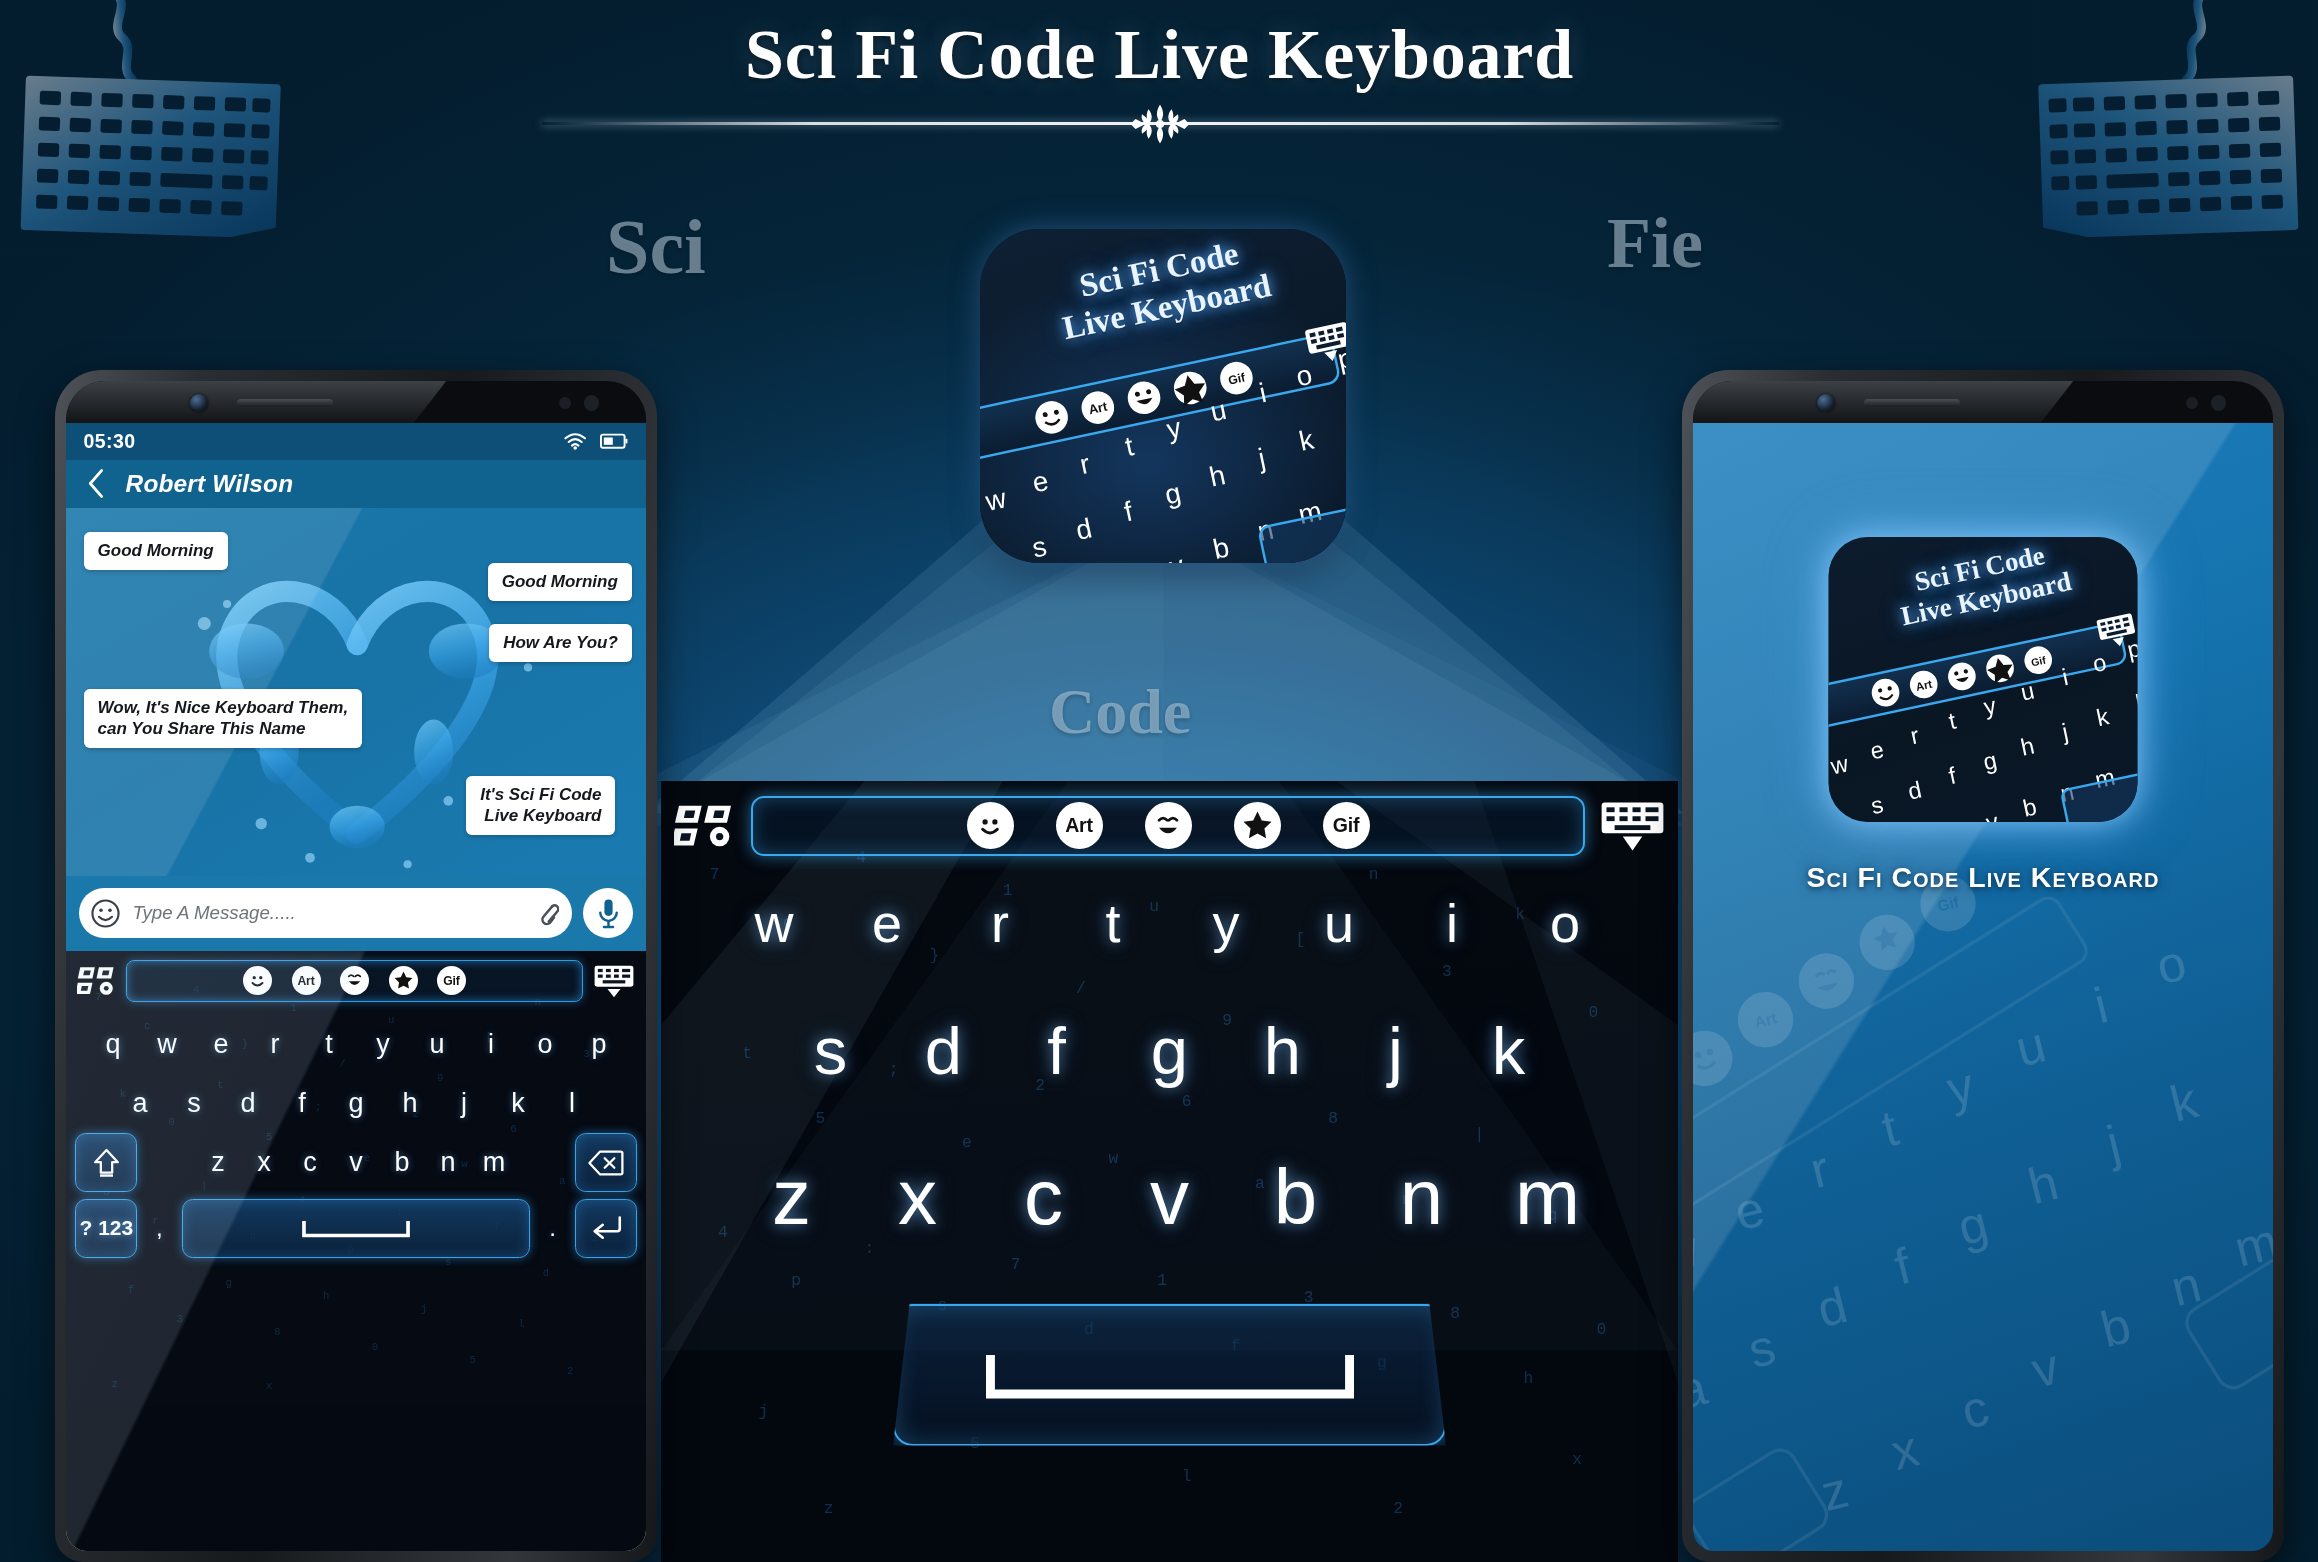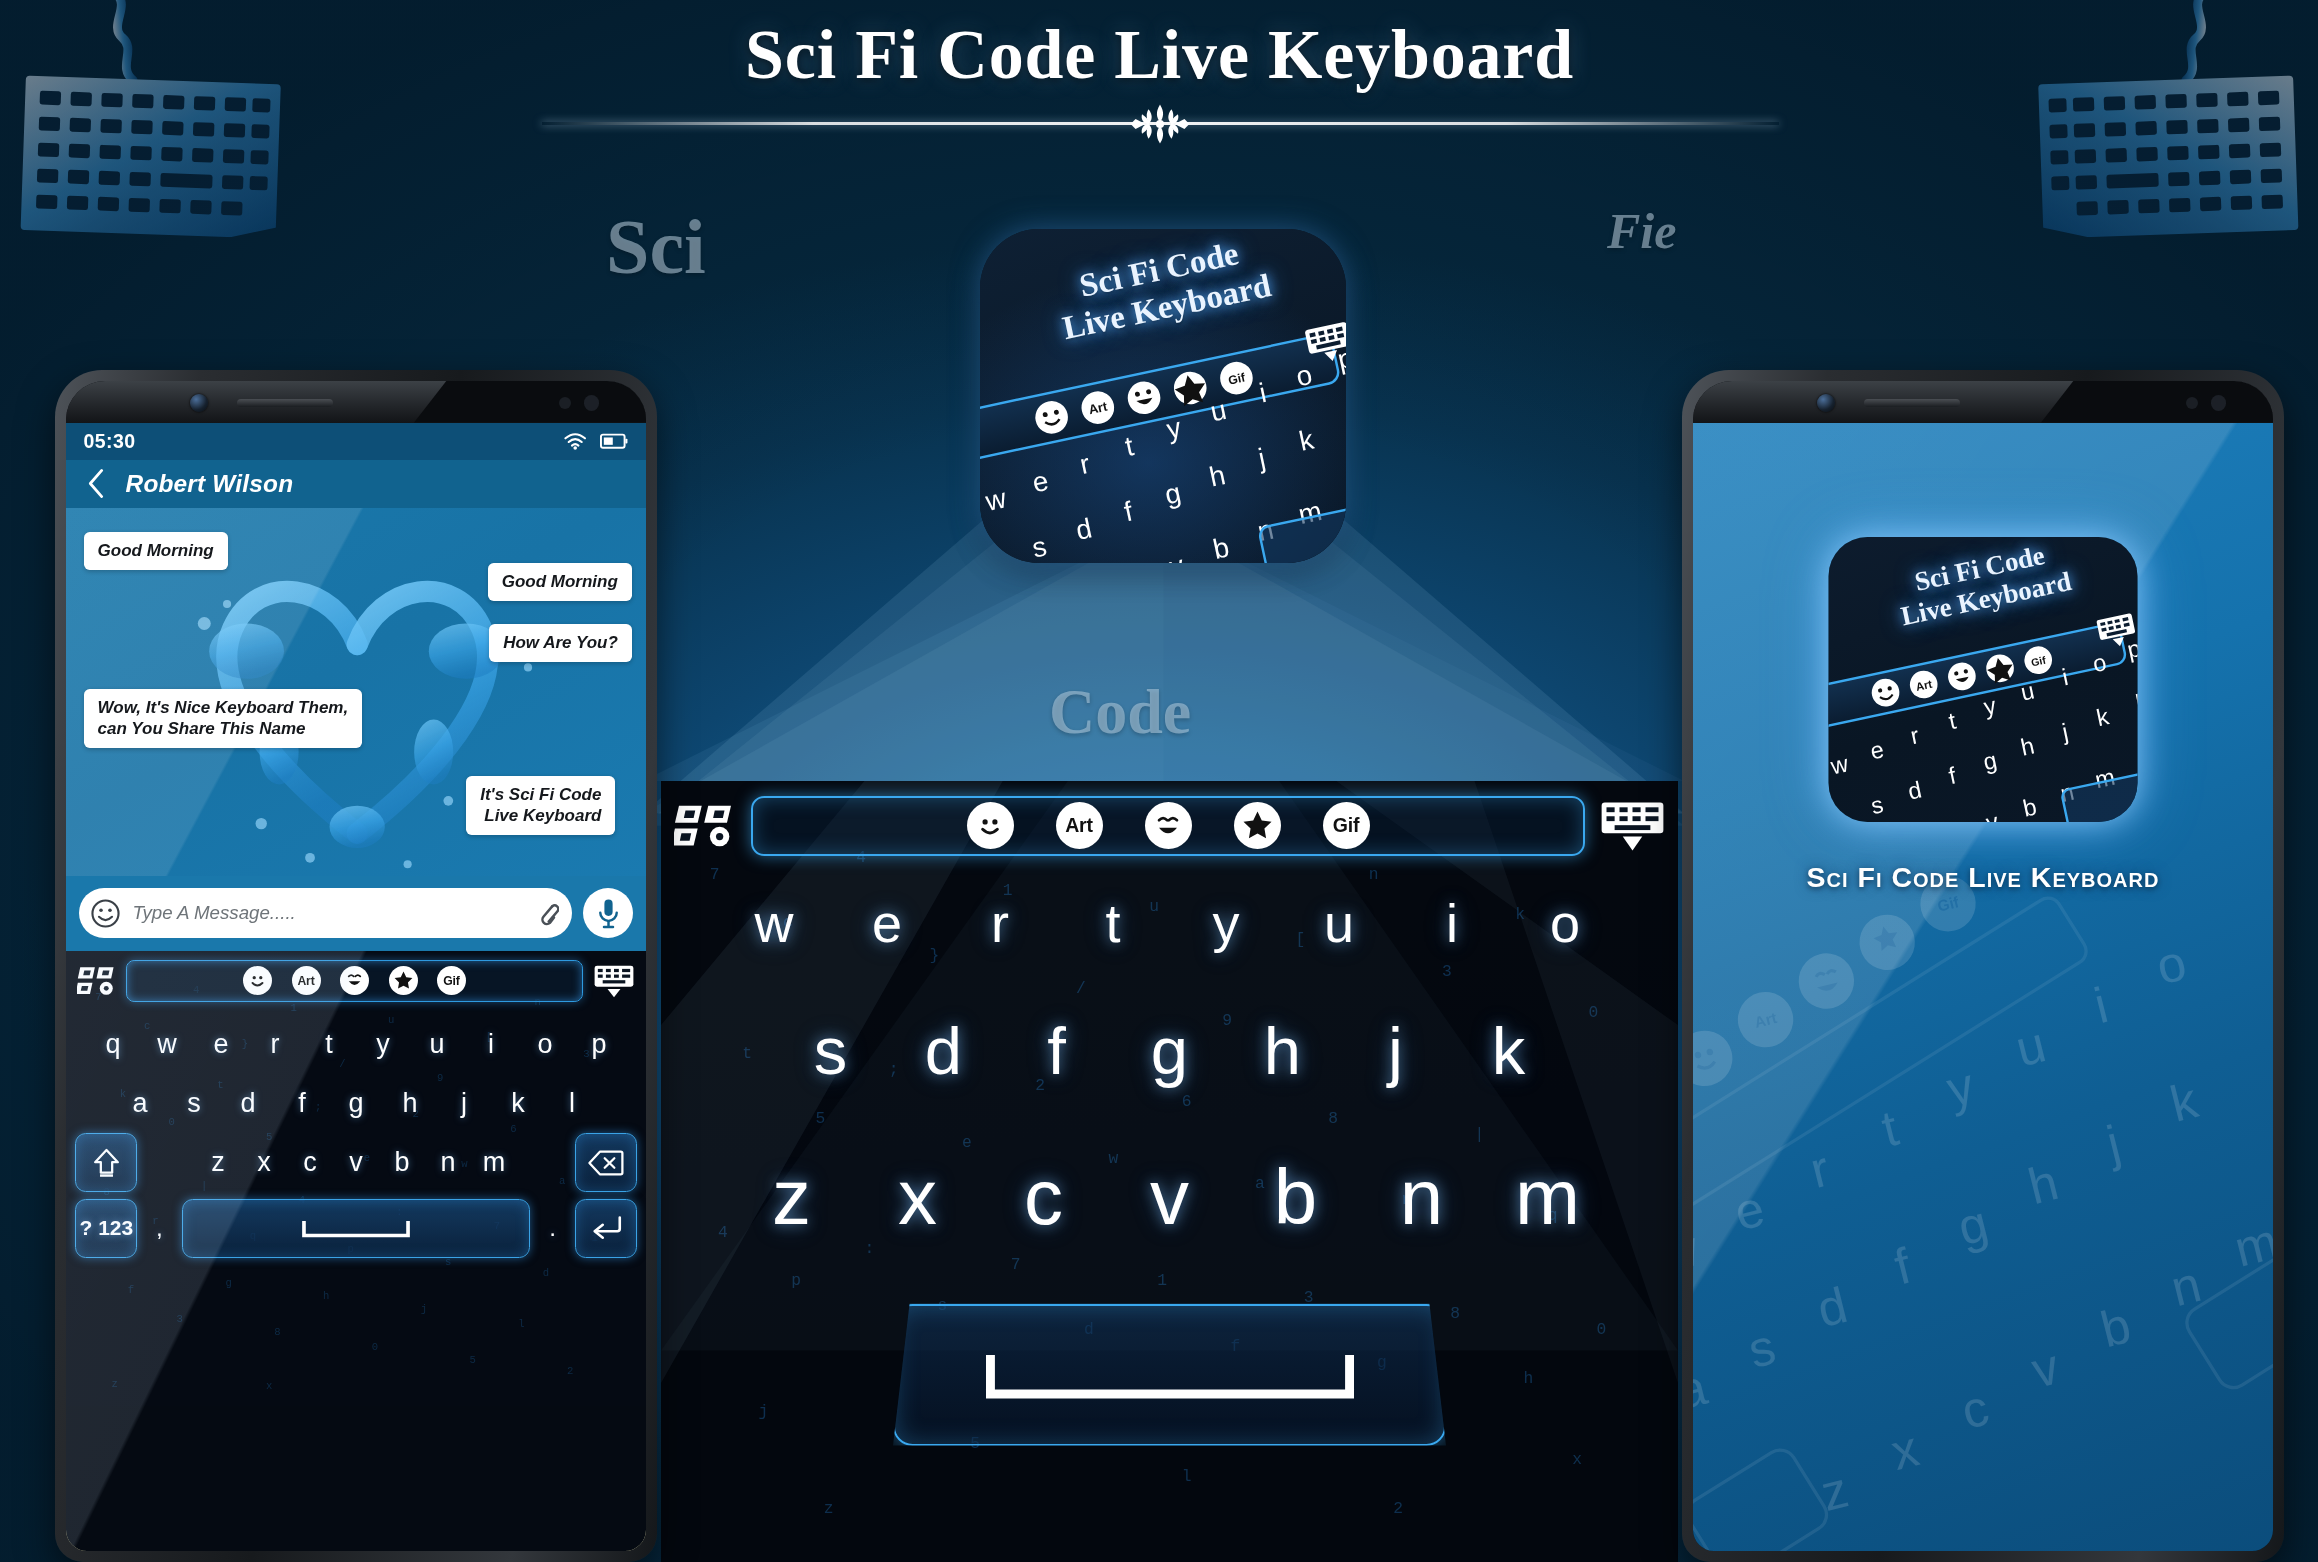--- a/index.html
+++ b/index.html
@@ -56,21 +56,21 @@
   .wmark {
     position: absolute; z-index: 6;
     font-family: "Liberation Serif", serif;
     font-weight: 700;
     color: rgba(196,216,232,.52);
     text-shadow: 0 1.6px 4.1px rgba(0,0,0,.22);
     pointer-events: none;
     user-select: none;
   }
   #wm-sci  { left: 606px;  top: 202px; font-size: 78px; }
-  #wm-fie  { left: 1607px; top: 202px; font-size: 50px; font-style: italic; }
+  #wm-fie  { left: 1607px; top: 202px; font-size: 72px; }
   #wm-code { left: 1049px; top: 675px; font-size: 64px; color: rgba(180,205,224,.55); }
 
   
   .beam { position: absolute; pointer-events: none; z-index: 4; }
 
   
   #app-icon {
     position: absolute; left: 980px; top: 229px;
     width: 366px; height: 334px; z-index: 20;
     border-radius: 59px;

